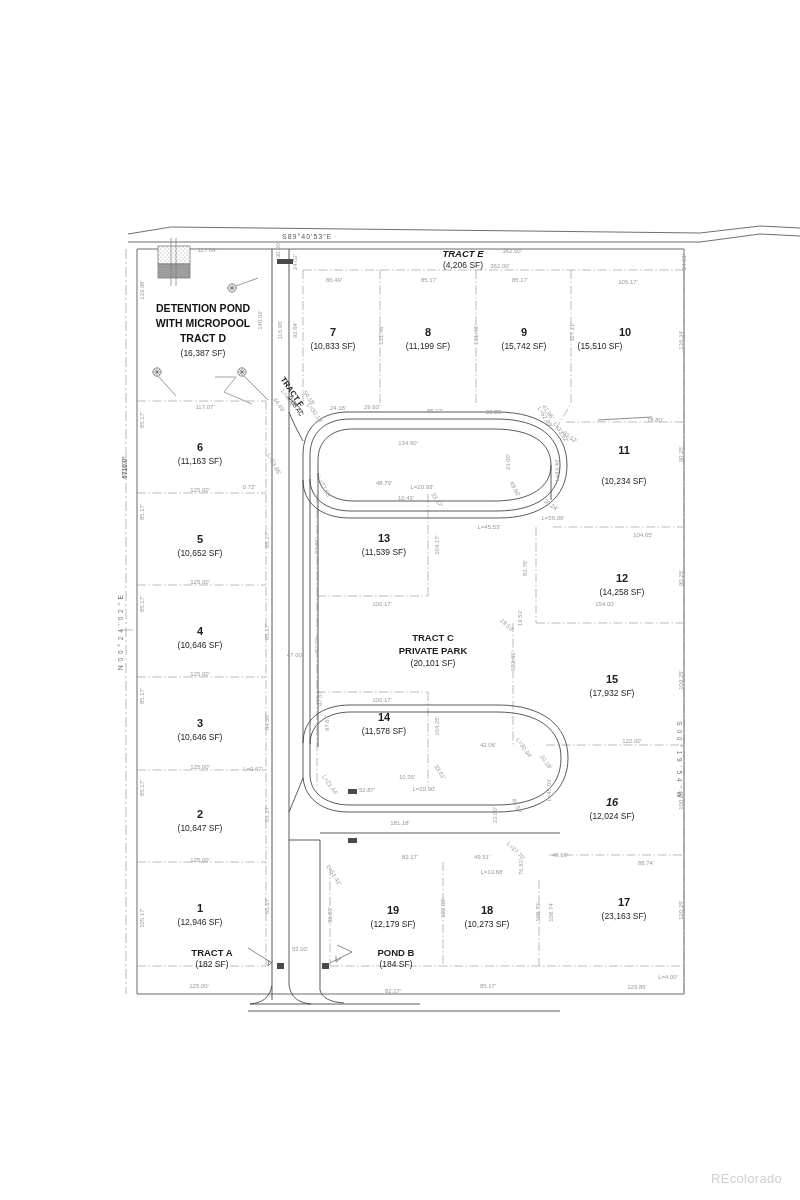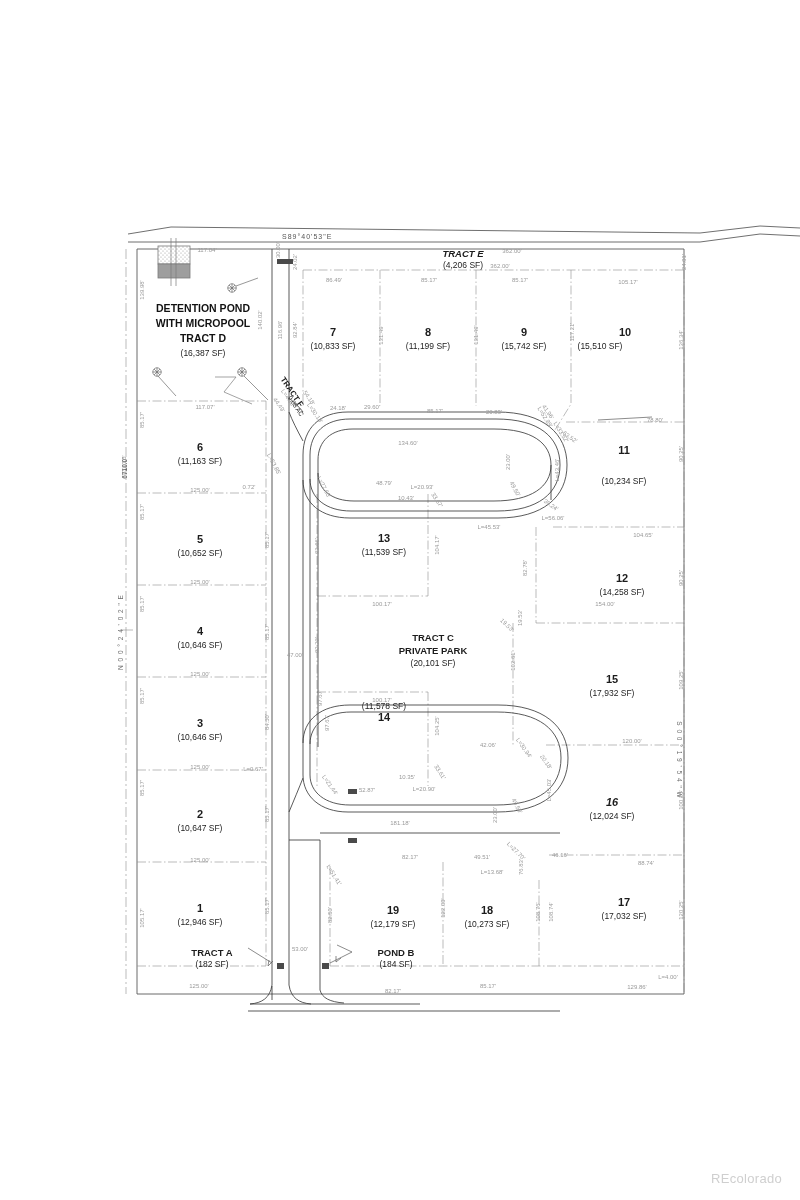--- a/index.html
+++ b/index.html
@@ -224,27 +224,27 @@
       <div class="lbl lot-sf" style="left: 524px; top: 346px;">(15,742 SF)</div>
       <div class="lbl lot-num" style="left: 625px; top: 332px;">10</div>
       <div class="lbl lot-sf" style="left: 600px; top: 346px;">(15,510 SF)</div>
       <div class="lbl lot-num" style="left: 624px; top: 450px;">11</div>
       <div class="lbl lot-sf" style="left: 624px; top: 464px; margin-top: 17px;">(10,234 SF)</div>
       <div class="lbl lot-num" style="left: 622px; top: 578px;">12</div>
       <div class="lbl lot-sf" style="left: 622px; top: 592px;">(14,258 SF)</div>
       <div class="lbl lot-num" style="left: 384px; top: 538px;">13</div>
       <div class="lbl lot-sf" style="left: 384px; top: 552px;">(11,539 SF)</div>
       <div class="lbl lot-num" style="left: 384px; top: 717px;">14</div>
-      <div class="lbl lot-sf" style="left: 384px; top: 706px;">(11,578 SF)</div>
+      <div class="lbl lot-sf" style="left: 384px; top: 731px;">(11,578 SF)</div>
       <div class="lbl lot-num" style="left: 612px; top: 679px;">15</div>
       <div class="lbl lot-sf" style="left: 612px; top: 693px;">(17,932 SF)</div>
       <div class="lbl lot-num" style="left: 612px; top: 802px; font-style: italic;">16</div>
       <div class="lbl lot-sf" style="left: 612px; top: 816px;">(12,024 SF)</div>
       <div class="lbl lot-num" style="left: 624px; top: 902px;">17</div>
-      <div class="lbl lot-sf" style="left: 624px; top: 916px;">(17,032 SF)</div>
+      <div class="lbl lot-sf" style="left: 624px; top: 916px;">(23,163 SF)</div>
       <div class="lbl lot-num" style="left: 487px; top: 910px;">18</div>
       <div class="lbl lot-sf" style="left: 487px; top: 924px;">(10,273 SF)</div>
       <div class="lbl lot-num" style="left: 393px; top: 910px; text-align: right;">19</div>
       <div class="lbl lot-sf" style="left: 393px; top: 924px;">(12,179 SF)</div>
     </div>
   <div id="tract-layer">
       <div class="lbl tract-t" style="left: 212px; top: 952px;">TRACT A</div>
       <div class="lbl tract-s" style="left: 212px; top: 964px;">(182 SF)</div>
       <div class="lbl tract-t" style="left: 396px; top: 952px;">POND B</div>
       <div class="lbl tract-s" style="left: 396px; top: 964px;">(184 SF)</div>

